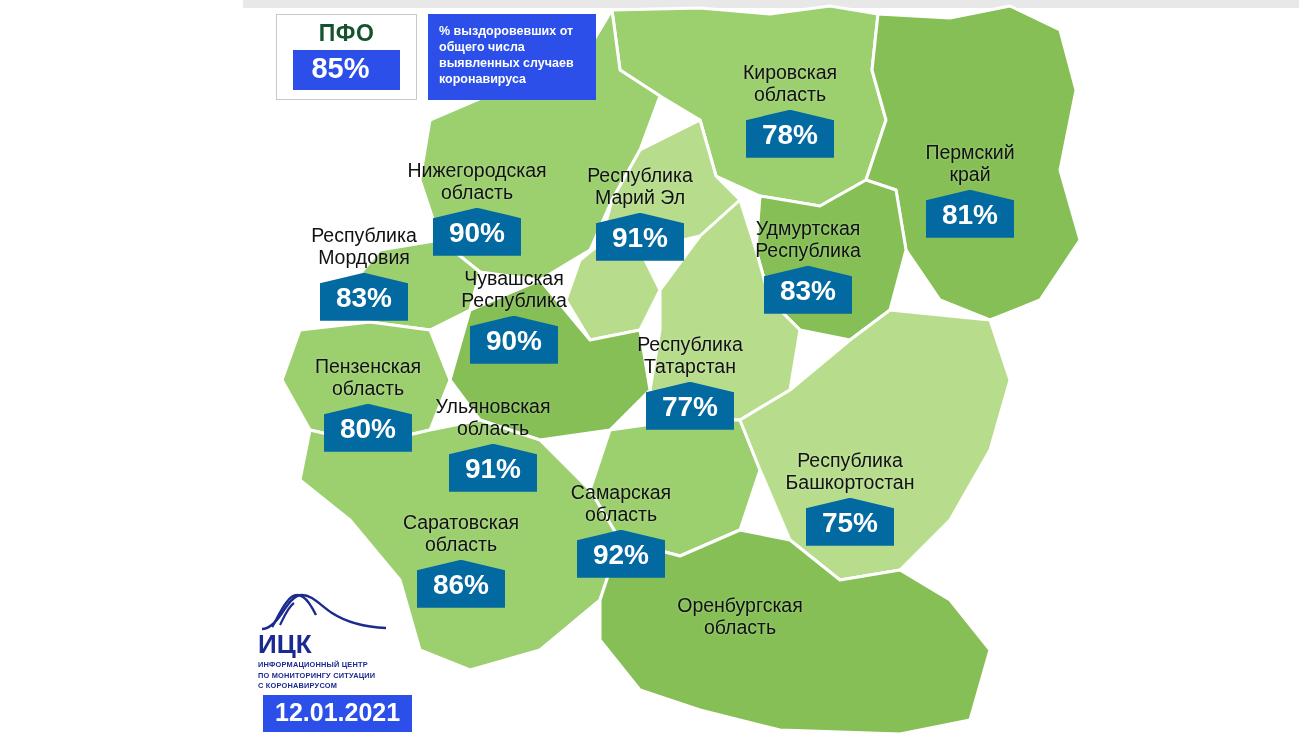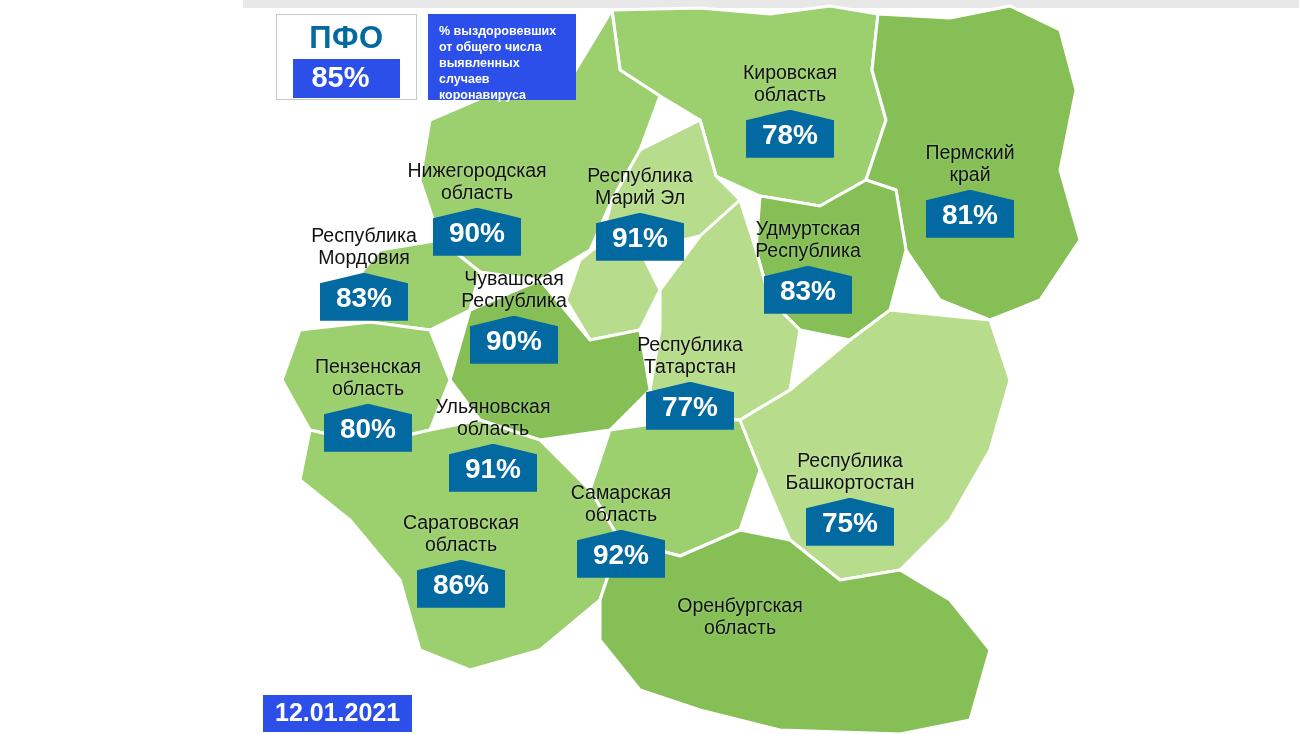--- a/index.html
+++ b/index.html
@@ -43,40 +43,40 @@
     height: 86px;
     background: #ffffff;
     border: 1px solid #c8c8c8;
     display: flex;
     flex-direction: column;
     align-items: center;
     justify-content: flex-start;
     padding-top: 6px;
   }
   .pfo-title {
-    font-size: 31px;
-    font-weight: bold;
-    color: #0369a1;
+    font-size: 23px;
+    font-weight: bold;
+    color: #14532d;
     letter-spacing: 0.5px;
     line-height: 1.1;
   }
   .pfo-value {
     margin-top: 4px;
     background: #2b4fe8;
     color: #ffffff;
     font-size: 29px;
     font-weight: bold;
     padding: 2px 30px 4px 18px;
     line-height: 1.15;
   }
   .legend-box {
     position: absolute;
     left: 428px;
     top: 14px;
-    width: 148px;
+    width: 168px;
     height: 86px;
     background: #2b4fe8;
     color: #ffffff;
     font-size: 12.5px;
     font-weight: bold;
     line-height: 1.28;
     padding: 9px 10px 0 11px;
   }
   
   .region {
@@ -255,16 +255,27 @@
     <div class="rlabel">Самарская
 область</div>
     <div class="badge">92%</div>
   </div>
 
   <div class="region" style="left:650px; top:595px; width:180px;">
     <div class="rlabel">Оренбургская
 область</div>
   </div>
 
+  <div class="logo">
+    <svg class="logo-mark" viewBox="0 0 132 52">
+      <path d="M4,44 C10,44 16,40 24,28 C30,19 36,10 44,10 C54,10 62,20 74,28 C88,37 104,42 128,43" fill="none" stroke="#1b2a8f" stroke-width="2.4"></path>
+      <path d="M14,42 C18,36 22,26 28,18 C33,11 39,8 45,12 C50,15 54,22 58,30" fill="none" stroke="#1b2a8f" stroke-width="2.4"></path>
+      <path d="M22,40 C26,32 30,22 36,18" fill="none" stroke="#1b2a8f" stroke-width="2.2"></path>
+    </svg>
+    <div style="font-size:26px;font-weight:bold;color:#1b2a8f;line-height:1;margin-top:-6px;">ИЦК</div>
+    <div class="logo-sub">ИНФОРМАЦИОННЫЙ ЦЕНТР
+ПО МОНИТОРИНГУ СИТУАЦИИ
+С КОРОНАВИРУСОМ</div>
+  </div>
 
   <div class="date-box">12.01.2021</div>
 
 </div>
 
 </body></html>

